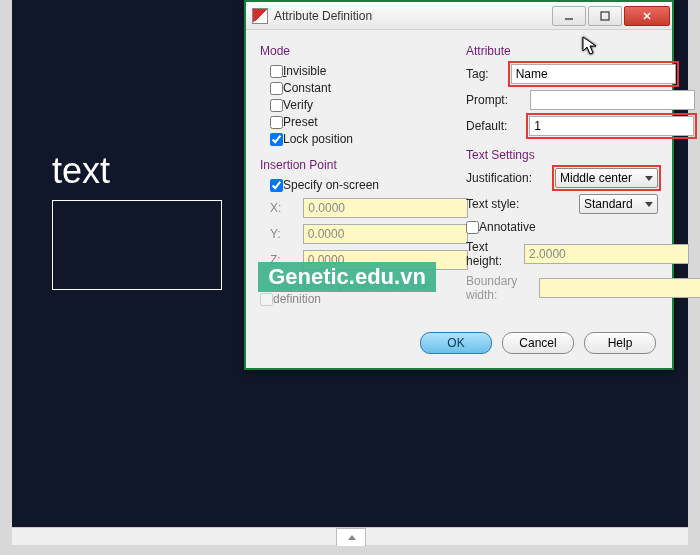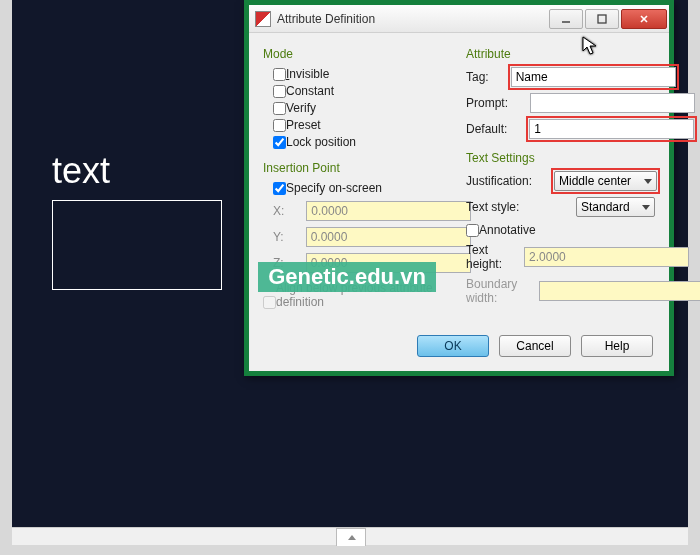--- a/index.html
+++ b/index.html
@@ -3,51 +3,51 @@
 <meta charset="utf-8">
 <style>
 *{box-sizing:border-box;font-family:"Segoe UI",Tahoma,sans-serif;font-size:12px;margin:0;padding:0}
 body{background:#d8d8d8;position:relative;width:700px;height:555px;overflow:hidden}
 .workspace{position:absolute;top:0;left:12px;right:12px;bottom:28px;background:#11172a}
 .canvas-text{position:absolute;left:40px;top:150px;color:#fff;font-size:36px;font-weight:400;font-family:Arial,sans-serif}
 .canvas-rect{position:absolute;left:40px;top:200px;width:170px;height:90px;border:1px solid #fff}
 .bottom-bar{position:absolute;bottom:10px;left:12px;right:12px;height:18px;background:#f0f0f0;border-top:1px solid #ccc}
 .bottom-bar .tab-handle{position:absolute;left:48%;top:0;width:30px;height:18px;background:#fff;border:1px solid #bbb;border-bottom:none}
 .tab-handle::before{content:"";position:absolute;left:11px;top:6px;border-left:4px solid transparent;border-right:4px solid transparent;border-bottom:5px solid #888}
-.dialog{position:absolute;left:244px;top:0;width:430px;background:#f0f0f0;border:5px solid #15803d;box-shadow:2px 2px 8px rgba(0,0,0,0.5)}
+.dialog{position:absolute;left:244px;top:0;width:430px;background:#f0f0f0;border:2px solid #15803d;box-shadow:2px 2px 8px rgba(0,0,0,0.5)}
 .titlebar{height:28px;background:linear-gradient(#fdfdfd,#e8e8e8);border-bottom:1px solid #d0d0d0;display:flex;align-items:center;padding:0 2px 0 6px}
 .titlebar .appicon{width:16px;height:16px;background:linear-gradient(135deg,#d32f2f 50%,#fff 50%);border:1px solid #888;margin-right:6px}
 .titlebar .title{flex:1;color:#333;font-size:12px}
 .winbtn{width:34px;height:20px;margin-left:2px;display:flex;align-items:center;justify-content:center;border:1px solid #b0b0b0;background:linear-gradient(#f7f7f7,#e4e4e4);border-radius:2px}
 .winbtn.close{background:linear-gradient(#e86a5e,#c83b2e);border-color:#a02a20;color:#fff;width:46px}
 .winbtn svg{width:10px;height:10px}
 .dialog-body{padding:10px 14px 14px 14px;display:flex;gap:14px}
 .col{flex:1;min-width:0}
-.section-label{font-size:12px;color:#4d7c0f;margin-bottom:6px;margin-top:4px}
+.section-label{font-size:12px;color:#701a75;margin-bottom:6px;margin-top:4px}
 .check-row{display:flex;align-items:flex-end;margin:3px 0 3px 10px;}
 .check-row input{width:13px;height:13px}
 .check-row label{color:#222}
 .check-row label u{text-decoration:underline}
 .field-row{display:flex;align-items:center;margin:6px 0;gap:22px}
 .field-row .lbl{width:70px;color:#222}
 .field-row .lbl.indent{width:22px;margin-left:10px;color:#888}
 .field-row .lbl.wide{width:94px}
 .field-row input[type="text"],.field-row select{flex:1;height:20px;border:1px solid #abadb3;background:#fff;padding:0 4px;font-size:12px}
 .field-row input[disabled]{background:#fef9c3;color:#888}
 .field-row select{appearance:none;background:#fff;padding-right:24px}
 .sel-wrap{flex:1;position:relative}
 .sel-wrap::after{content:"";position:absolute;right:5px;top:8px;border-left:4px solid transparent;border-right:4px solid transparent;border-top:5px solid #444;pointer-events:none}
 .sel-wrap.btnlook::after{right:5px}
 .sel-wrap.btnlook select{background:linear-gradient(#fdfdfd,#e8e8e8);border:1px solid #8a8a8a;border-radius:2px}
 .iconbtn{width:24px;height:20px;border:1px solid #8a8a8a;background:linear-gradient(#fdfdfd,#e8e8e8);border-radius:2px;display:flex;align-items:center;justify-content:center;margin-left:3px}
 .iconbtn svg{width:14px;height:14px}
 .highlight-red{outline:2px solid #e53935;outline-offset:1px}
 .watermark{position:absolute;left:258px;top:262px;width:178px;height:30px;background:rgba(64,179,141,0.92);color:#fff;font-weight:700;font-size:22px;display:flex;align-items:center;justify-content:center;font-family:Arial,sans-serif;pointer-events:none}
 .btn-row{display:flex;justify-content:flex-end;gap:10px;padding:10px 16px 14px 16px}
-.dlgbtn{width:72px;height:22px;border:1px solid #8a8a8a;background:linear-gradient(#fdfdfd,#e8e8e8);border-radius:3px;font-size:12px}
+.dlgbtn{width:72px;height:22px;border:1px solid #8a8a8a;background:linear-gradient(#fdfdfd,#e8e8e8);border-radius:10px;font-size:12px}
 .dlgbtn.primary{background:linear-gradient(#aee2fb,#6cc0ea);border-color:#2e7bb5;color:#0a3a5a}
 .align-row{margin:8px 0 0 0}
 .cursor{position:absolute;left:582px;top:36px;pointer-events:none}
 .cursor svg{width:16px;height:20px;filter:drop-shadow(0 0 1px #000)}
 </style>
 </head>
 <body>
 
 <div class="workspace">
   <div class="canvas-text">text</div>

